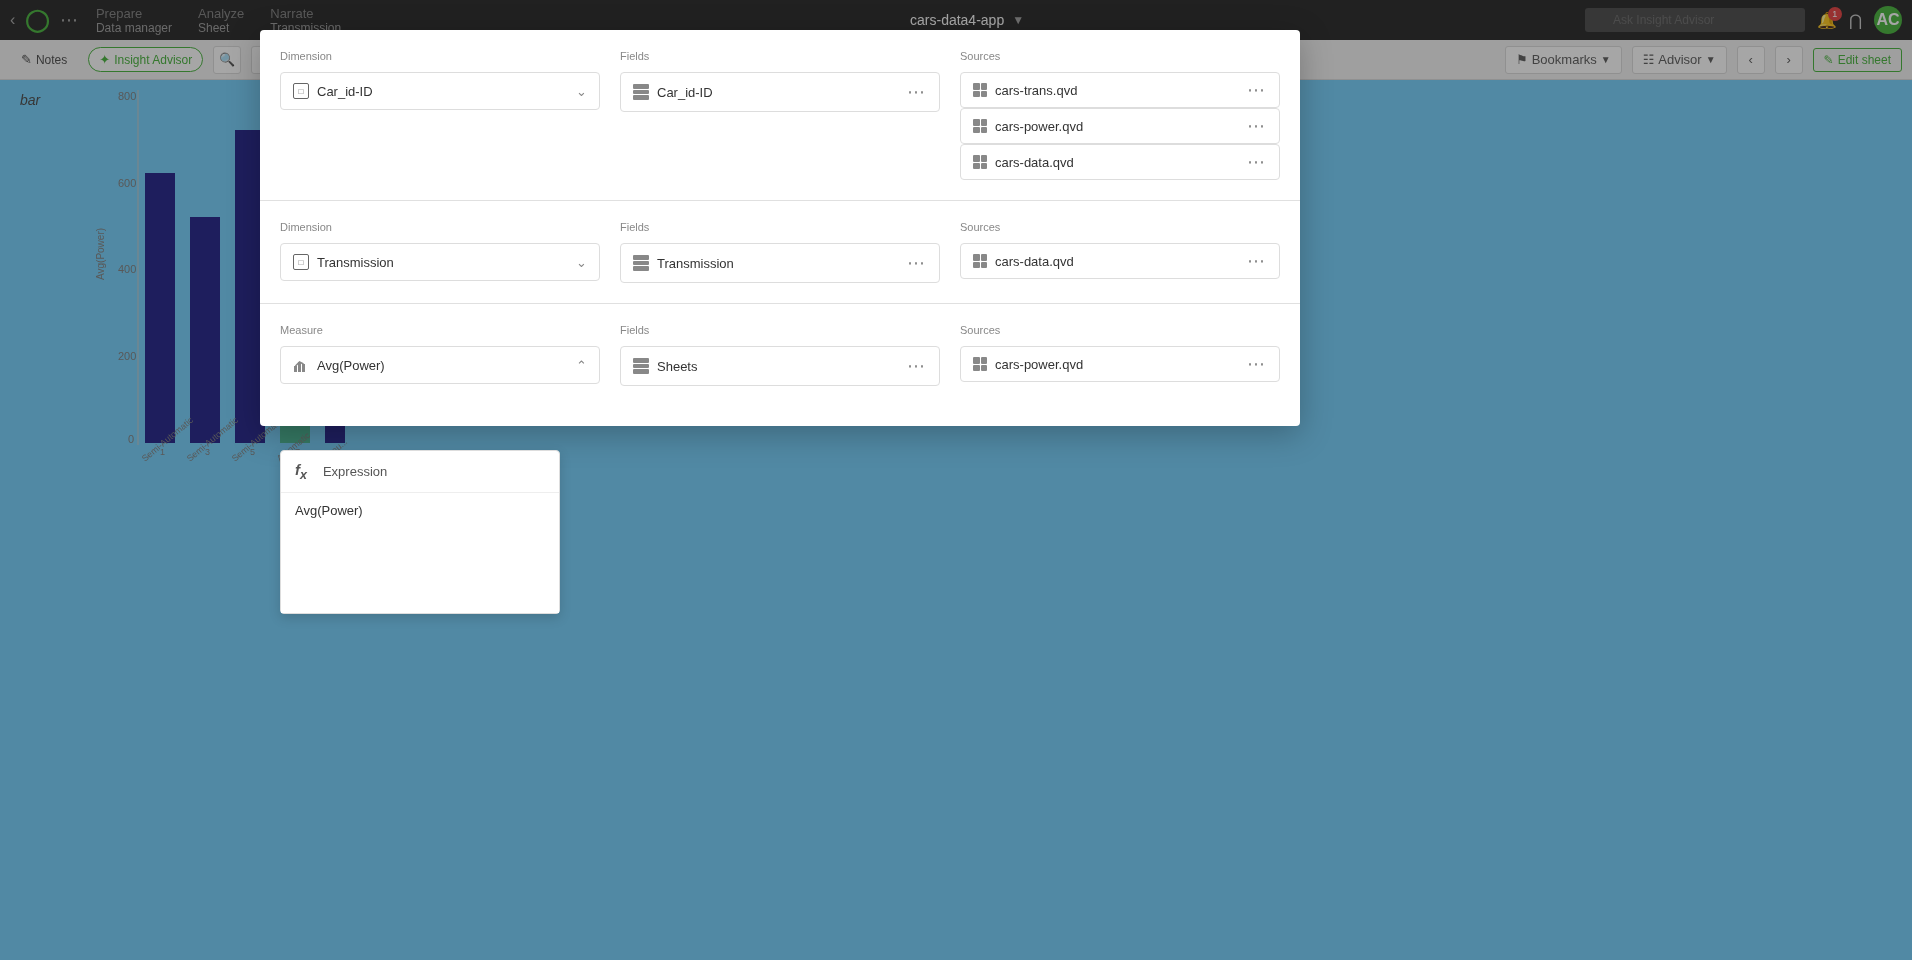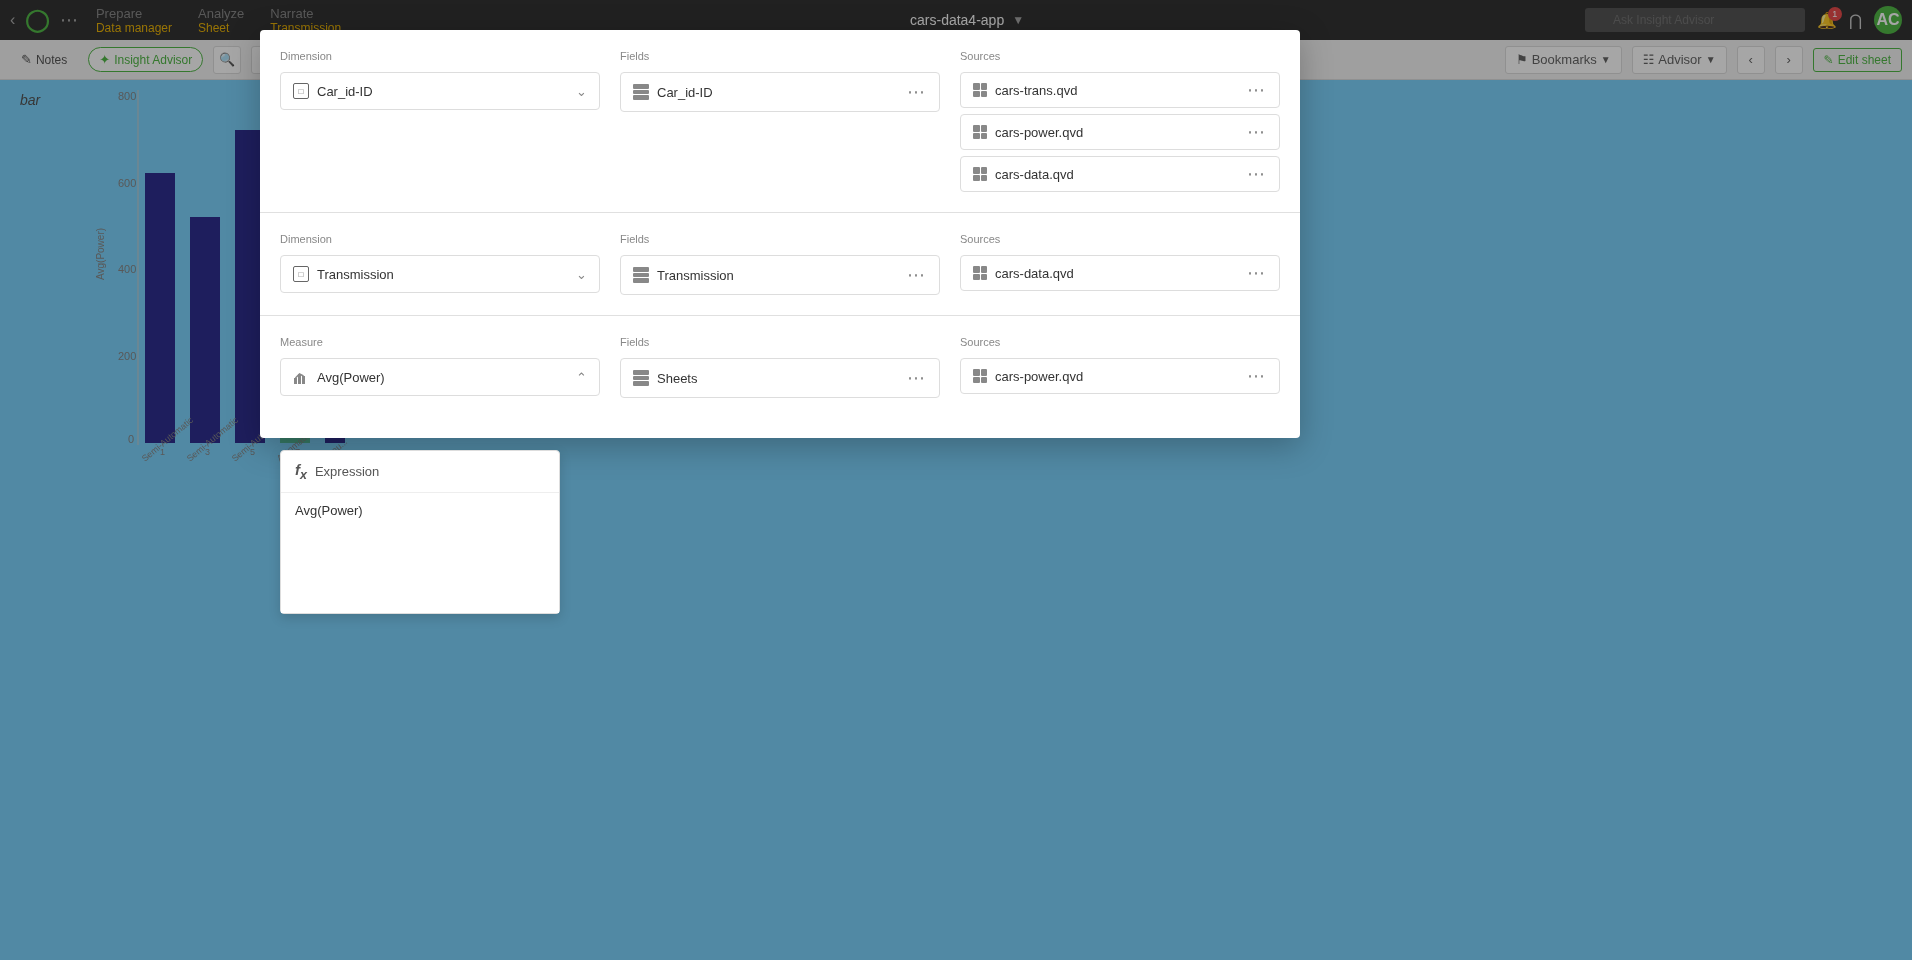--- a/index.html
+++ b/index.html
@@ -12,21 +12,21 @@
       display: flex;
       align-items: center;
       padding: 0 10px;
       gap: 20px;
       position: relative;
       z-index: 10;
     }
     .topbar-left { display: flex; align-items: center; gap: 10px; }
     .topbar-nav-item { color: #ccc; font-size: 11px; cursor: pointer; padding: 0 8px; }
     .topbar-nav-item .nav-label { color: #888; font-size: 13px; }
-    .topbar-nav-item .nav-name { color: #eab308; font-size: 12px; }
+    .topbar-nav-item .nav-name { color: #a3a3a3; font-size: 12px; }
     .topbar-center { flex: 1; display: flex; justify-content: center; align-items: center; gap: 8px; }
     .app-name { color: #fff; font-size: 14px; font-weight: 500; }
     .topbar-right { display: flex; align-items: center; gap: 12px; }
     .search-box { background: #555; border: none; border-radius: 3px; padding: 5px 10px 5px 28px; color: #ccc; font-size: 12px; width: 220px; position: relative; }
     .search-wrapper { position: relative; display: flex; align-items: center; }
     .search-wrapper .search-icon-inner { position: absolute; left: 8px; color: #aaa; font-size: 13px; }
     .notif-icon { color: #ccc; font-size: 16px; position: relative; cursor: pointer; }
     .notif-badge { background: #e84c4c; color: #fff; font-size: 9px; border-radius: 50%; width: 14px; height: 14px; display: flex; align-items: center; justify-content: center; position: absolute; top: -5px; right: -5px; }
     .grid-icon { color: #ccc; font-size: 16px; cursor: pointer; }
     .avatar { background: #52b848; color: #fff; font-size: 16px; font-weight: bold; border-radius: 50%; width: 28px; height: 28px; display: flex; align-items: center; justify-content: center; cursor: pointer; }
@@ -123,42 +123,41 @@
     .dep-card-dots { color: #888; font-size: 16px; cursor: pointer; letter-spacing: 2px; }
 
     .source-item {
       border: 1px solid #ddd;
       border-radius: 4px;
       padding: 8px 12px;
       display: flex;
       align-items: center;
       gap: 8px;
       background: #fff;
-      margin-bottom: 6px;
     }
     .source-item:last-child { margin-bottom: 0; }
     .source-item-label { font-size: 13px; color: #333; flex: 1; }
     .source-item-dots { color: #888; font-size: 16px; cursor: pointer; letter-spacing: 2px; }
 
     
     .expression-dropdown {
       position: absolute;
       left: 340px;
       top: 120px;
       width: 280px;
       background: #fff;
       border: 1px solid #ddd;
       border-radius: 4px;
       box-shadow: 0 4px 12px rgba(0,0,0,0.15);
       z-index: 300;
     }
     .expression-header {
       display: flex;
       align-items: center;
-      gap: 8px;
+      gap: 16px;
       padding: 10px 14px;
       border-bottom: 1px solid #eee;
       font-size: 13px;
       color: #555;
       text-align: center;
     }
     .expression-fx { font-size: 15px; color: #555; }
     .expression-body {
       padding: 10px 14px;
       font-size: 13px;

